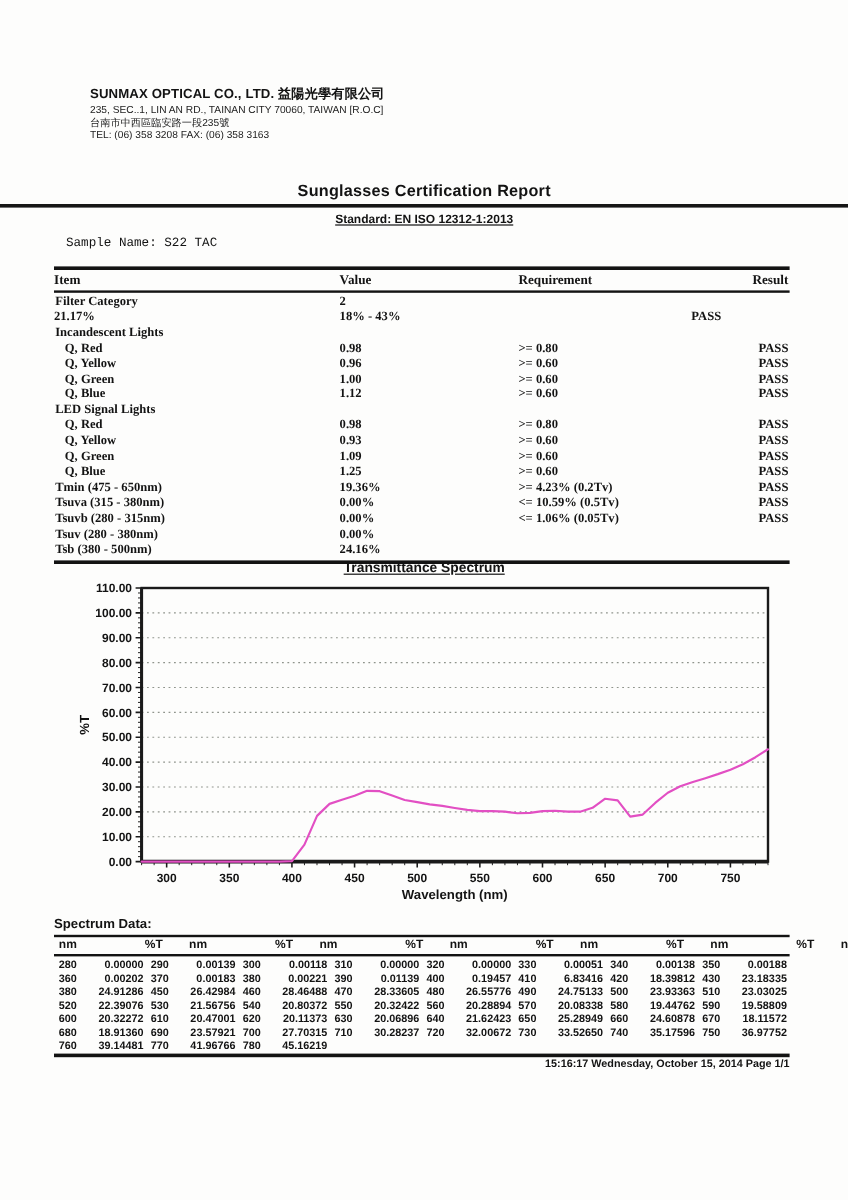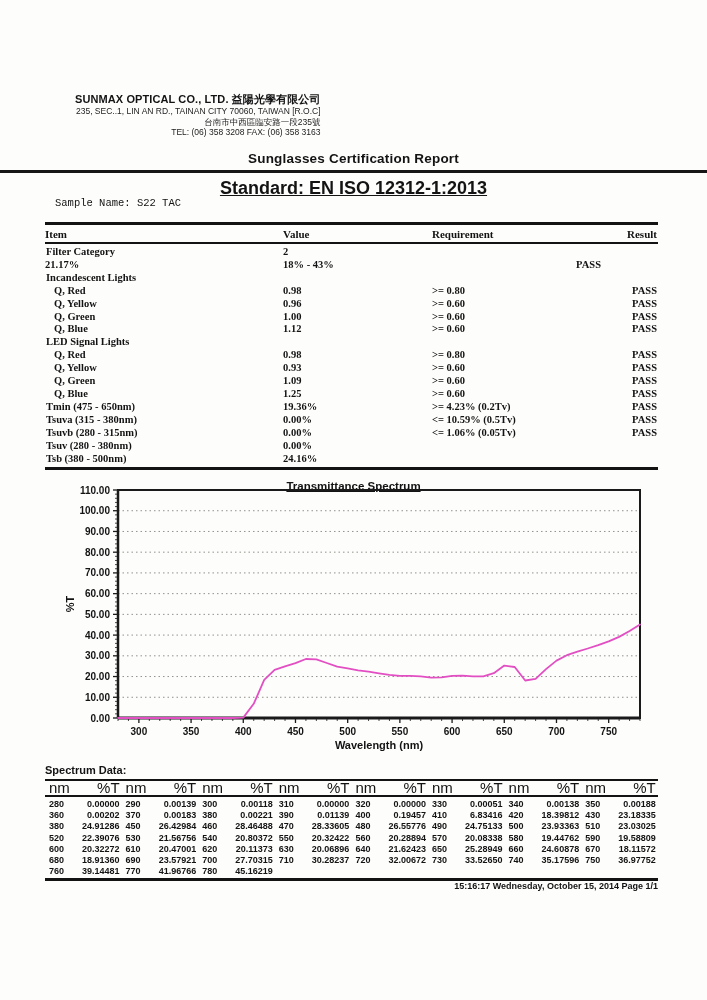--- a/index.html
+++ b/index.html
@@ -5,56 +5,56 @@
   * { margin:0; padding:0; box-sizing:border-box; }
   html,body { background:#ffffff; }
   body {
     width:707px; height:1000px; position:relative;
     font-family:"Liberation Sans", sans-serif; color:#131313;
     background:#fdfdfc;
   }
   .abs { position:absolute; }
 
   
-  .company { left:75px; top:92px;text-align:right; }
+  .company { left:75px; top:72px; }
   .company-name { font-size:11px; font-weight:bold; line-height:14px; letter-spacing:.1px; }
   .addr { font-size:8.5px; line-height:10.5px; color:#222; }
 
   
   .report-title { top:151px; left:0; width:707px; text-align:center;
     font-size:13.5px; font-weight:bold; letter-spacing:.2px; }
   .title-rule { top:170px; left:0; width:707px; height:3px; background:#161616; }
   .standard { top:178px; left:0; width:707px; text-align:center;
-    font-size:18px; font-weight:bold; text-decoration:underline; }
+    font-size:10px; font-weight:bold; text-decoration:underline; }
   .sample { left:55px; top:197px; font-family:"Liberation Mono", monospace; font-size:10.5px; }
 
   
   .results { left:45px; top:222px; width:613px;
     border-top:3px solid #131313; border-bottom:3px solid #131313; padding-bottom:2px;font-family:Liberation Serif, serif; }
   .rhead, .rrow { display:grid; grid-template-columns:238px 149px 170px 1fr; }
   .rhead { font-weight:bold; font-size:11px; line-height:14px; padding:2px 0 1px;
     border-bottom:2px solid #131313; margin-bottom:2px; }
   .rrow { font-weight:bold; font-size:10.5px; line-height:12.9px; }
   .rrow .c-item { padding-left:1px; white-space:nowrap; }
   .rrow.indent .c-item { padding-left:9px; }
   .c-res { text-align:right; padding-right:1px; }
 
   
-  .chart-title { top:480px; left:0; width:707px; text-align:center;
+  .chart-title { top:468px; left:0; width:707px; text-align:center;
     font-size:11.5px; font-weight:bold; text-decoration:underline; }
   .chart-wrap { left:60px; top:483px; width:600px; height:290px; }
   .tick { font:bold 10px "Liberation Sans", sans-serif; fill:#131313; }
   .axis-label { font:bold 11px "Liberation Sans", sans-serif; fill:#131313; }
 
   
   .spectrum { left:45px; top:764px; width:613px; }
   .spec-label { font-size:11px; font-weight:bold; }
   .spec-table { margin-top:3px; border-top:2px solid #131313; border-bottom:3px solid #131313; padding-bottom:1px; }
   .spec-head, .spec-row { display:grid; grid-template-columns:repeat(8, 30px 46.6px); }
-  .spec-head { font-size:15px; font-weight:normal; line-height:14px; border-bottom:2px solid #131313; margin-bottom:2px; }
+  .spec-head { font-size:10px; font-weight:bold; line-height:14px; border-bottom:2px solid #131313; margin-bottom:2px;gap:16px; }
   .spec-row { font-size:9px; font-weight:bold; line-height:11.2px; }
   .s-nm { text-align:left; padding-left:4px; }
   .s-t  { text-align:right; padding-right:2px; }
 
   .footer { top:881px; right:49px; font-size:9px; font-weight:bold; }
 </style>
 </head>
 <body>
 
 <div class="abs company">

